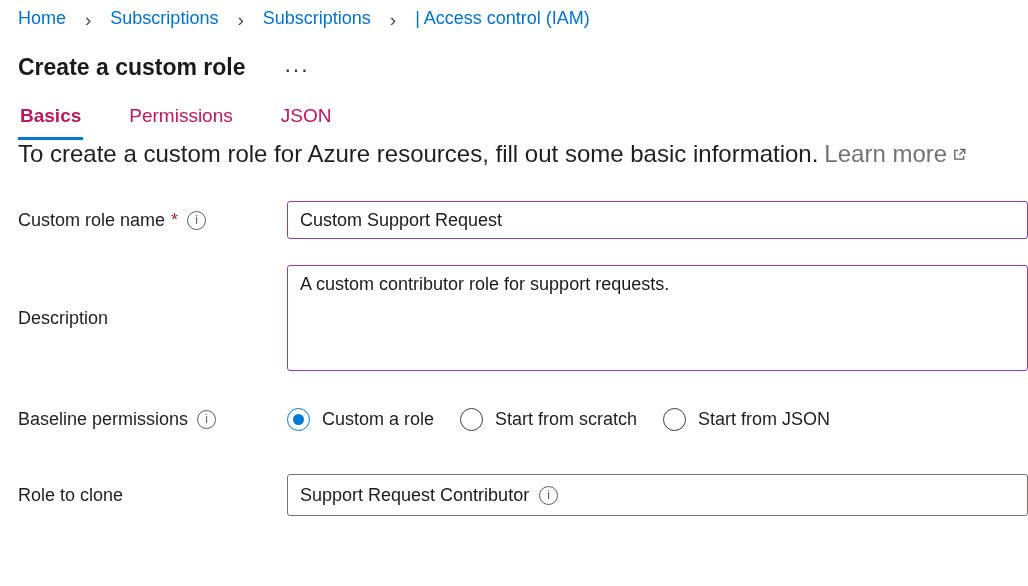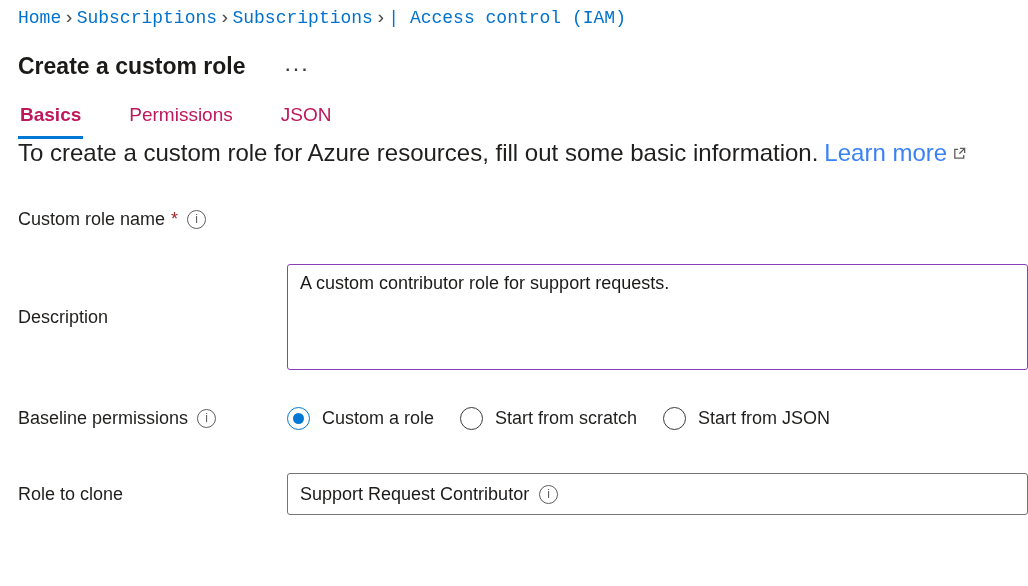--- a/index.html
+++ b/index.html
@@ -7,41 +7,41 @@
   body {
     width: 1028px; height: 586px;
     background: #ffffff;
     font-family: "Liberation Sans", sans-serif;
     color: #201f1e;
     overflow: hidden;
   }
   .page { width: 1028px; height: 586px; padding: 8px 0 0 18px; }
 
   
-  .breadcrumb { display: flex; align-items: center; gap: 2px; font-size: 18px; white-space: nowrap; font-family: Liberation Mono, monospace; }
+  .breadcrumb { display: flex; align-items: center; gap: 19px; font-size: 18px; white-space: nowrap; }
   .breadcrumb a { color: #0072ce; text-decoration: none; cursor: pointer; }
   .breadcrumb .sep { color: #4a4a4a; font-size: 19px; line-height: 1; padding-top: 1px; }
   .breadcrumb .current { color: #0072ce; }
 
   
   .title-row { margin-top: 16px; display: flex; align-items: center; height: 44px; }
   h1 { font-size: 23px; font-weight: 700; margin: 0; line-height: 44px; color: #1b1a19; }
   .more { margin-left: 40px; margin-top: 8px; font-size: 16px; font-weight: 700;
           color: #3b3a39; letter-spacing: 3px; cursor: pointer; }
 
   
   .tabs { margin-top: 12px; display: flex; gap: 44px; font-size: 19px; }
   .tab { color: #be185d; position: relative; padding: 4px 2px 13px 2px; cursor: pointer; }
   .tab.active { font-weight: 700; }
   .tab.active::after { content: ""; position: absolute; left: 0; right: 0; bottom: 0;
                        height: 3px; background: #0078d4; }
 
   
   .intro { font-size: 24px; color: #201f1e; display: flex; align-items: center; }
-  .intro a { color: #3b82f6; text-decoration: none; margin-left: 6px; cursor: pointer; }
+  .intro a { color: #737373; text-decoration: none; margin-left: 6px; cursor: pointer; }
   .ext-icon { margin-left: 5px; display: inline-flex; }
 
   
   .form-row { display: flex; }
   .label-cell { flex: 0 0 269px; width: 269px; display: flex; align-items: center;
                 font-size: 18px; color: #201f1e; padding-right: 10px; }
   .req { color: #a4262c; margin-left: 6px; font-size: 18px; }
   .info { width: 19px; height: 19px; border: 1px solid #605e5c; border-radius: 50%;
           color: #605e5c; font-size: 12px; line-height: 1; display: inline-flex;
           align-items: center; justify-content: center; margin-left: 9px;
@@ -109,20 +109,21 @@
       </svg>
     </span>
   </div>
 
   <div class="form-row row-name">
     <div class="label-cell">
       <span>Custom role name</span>
       <span class="req">*</span>
       <span class="info">i</span>
     </div>
+    <input class="text-input" type="text" value="Custom Support Request" style="">
   </div>
 
   <div class="form-row row-desc">
     <div class="label-cell">
       <span>Description</span>
     </div>
     <textarea class="desc" style="">A custom contributor role for support requests.</textarea>
   </div>
 
   <div class="form-row row-baseline">

